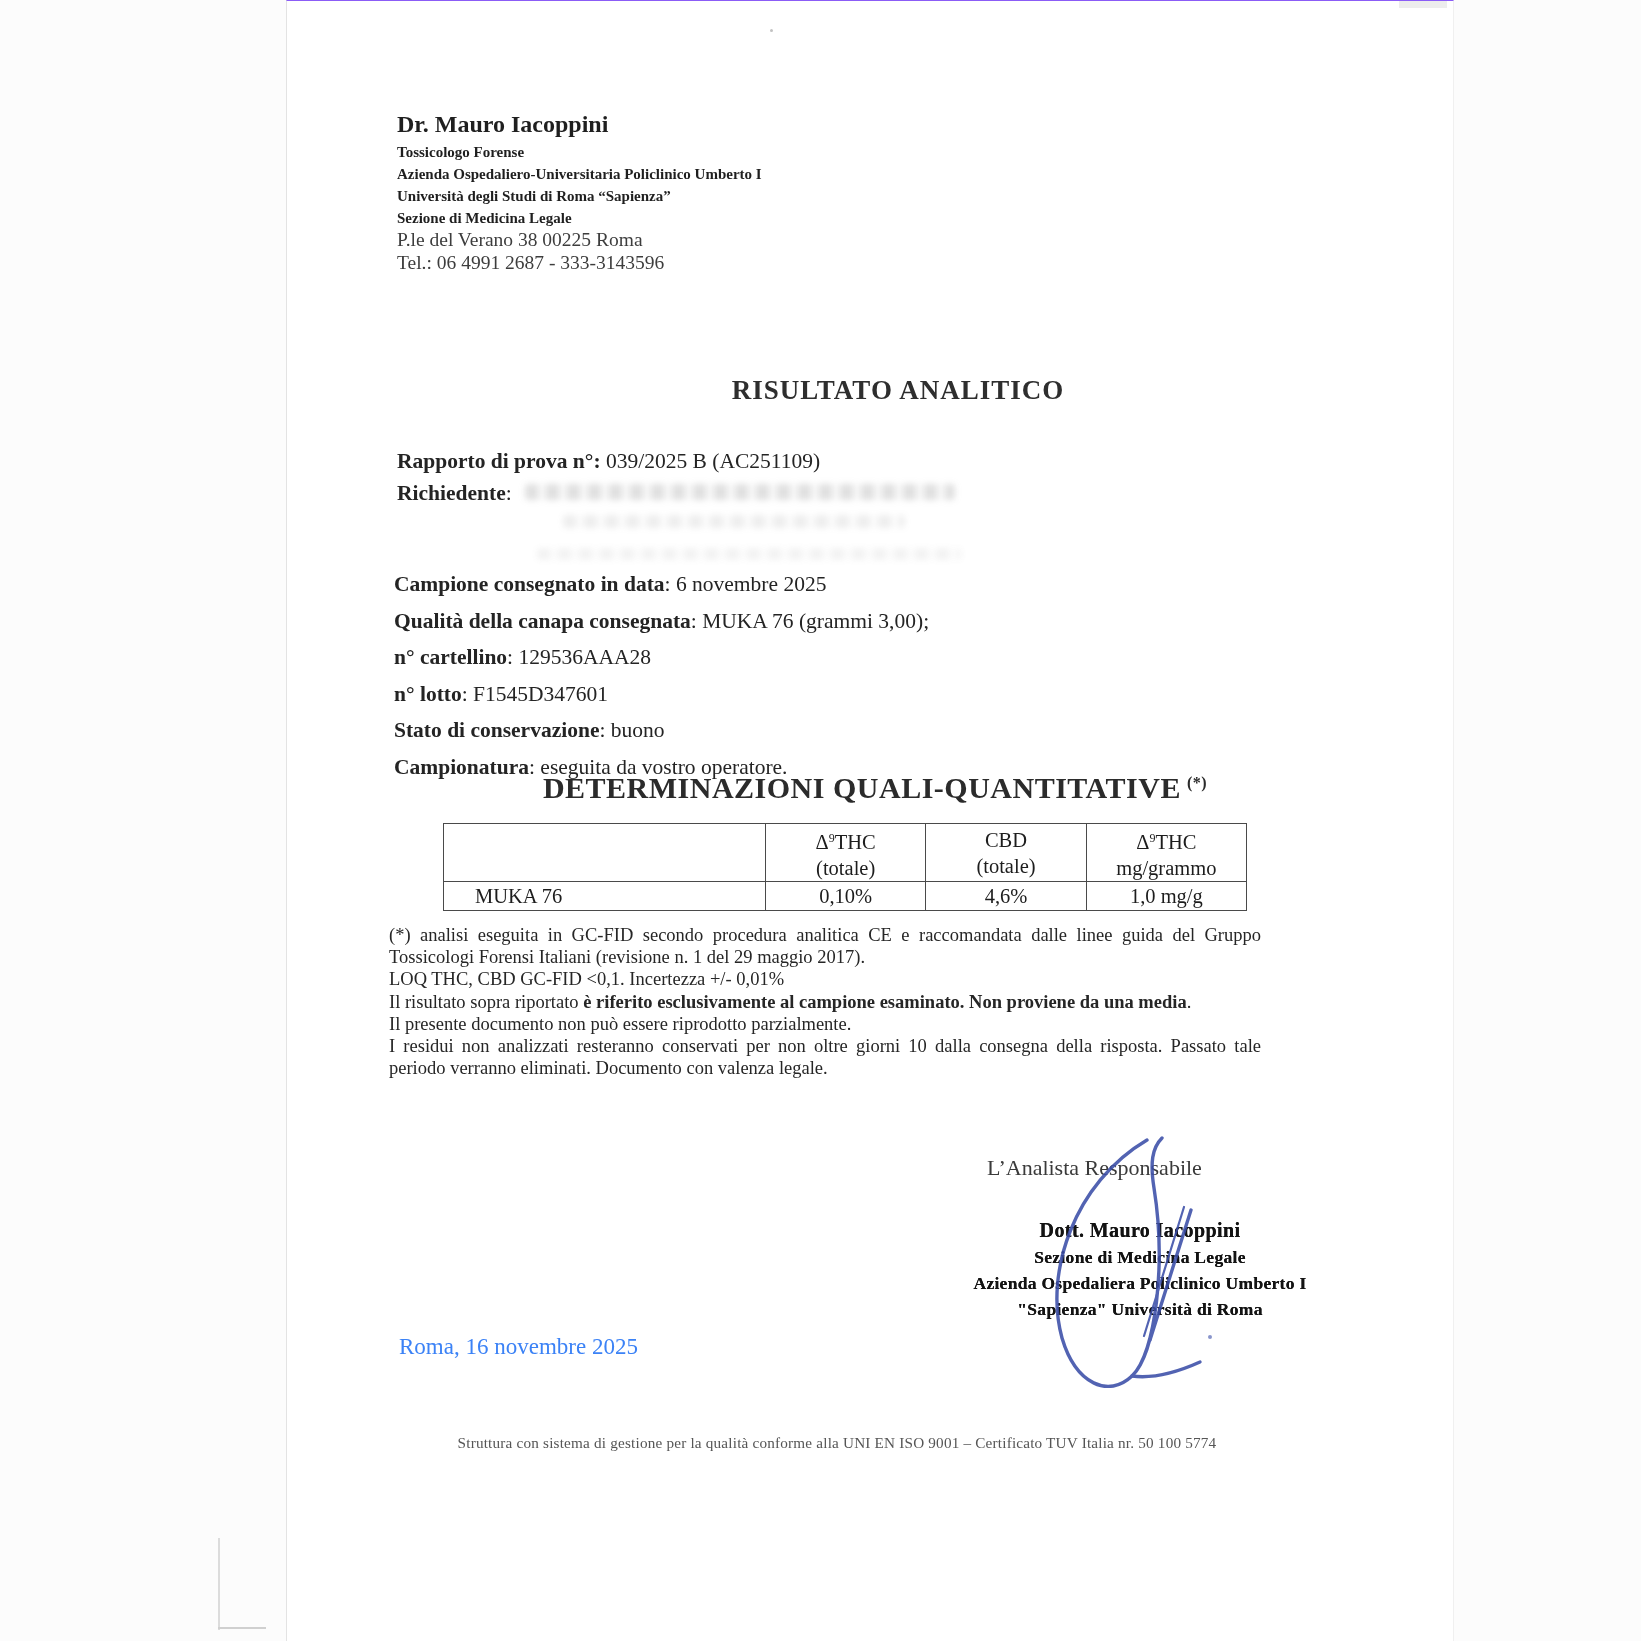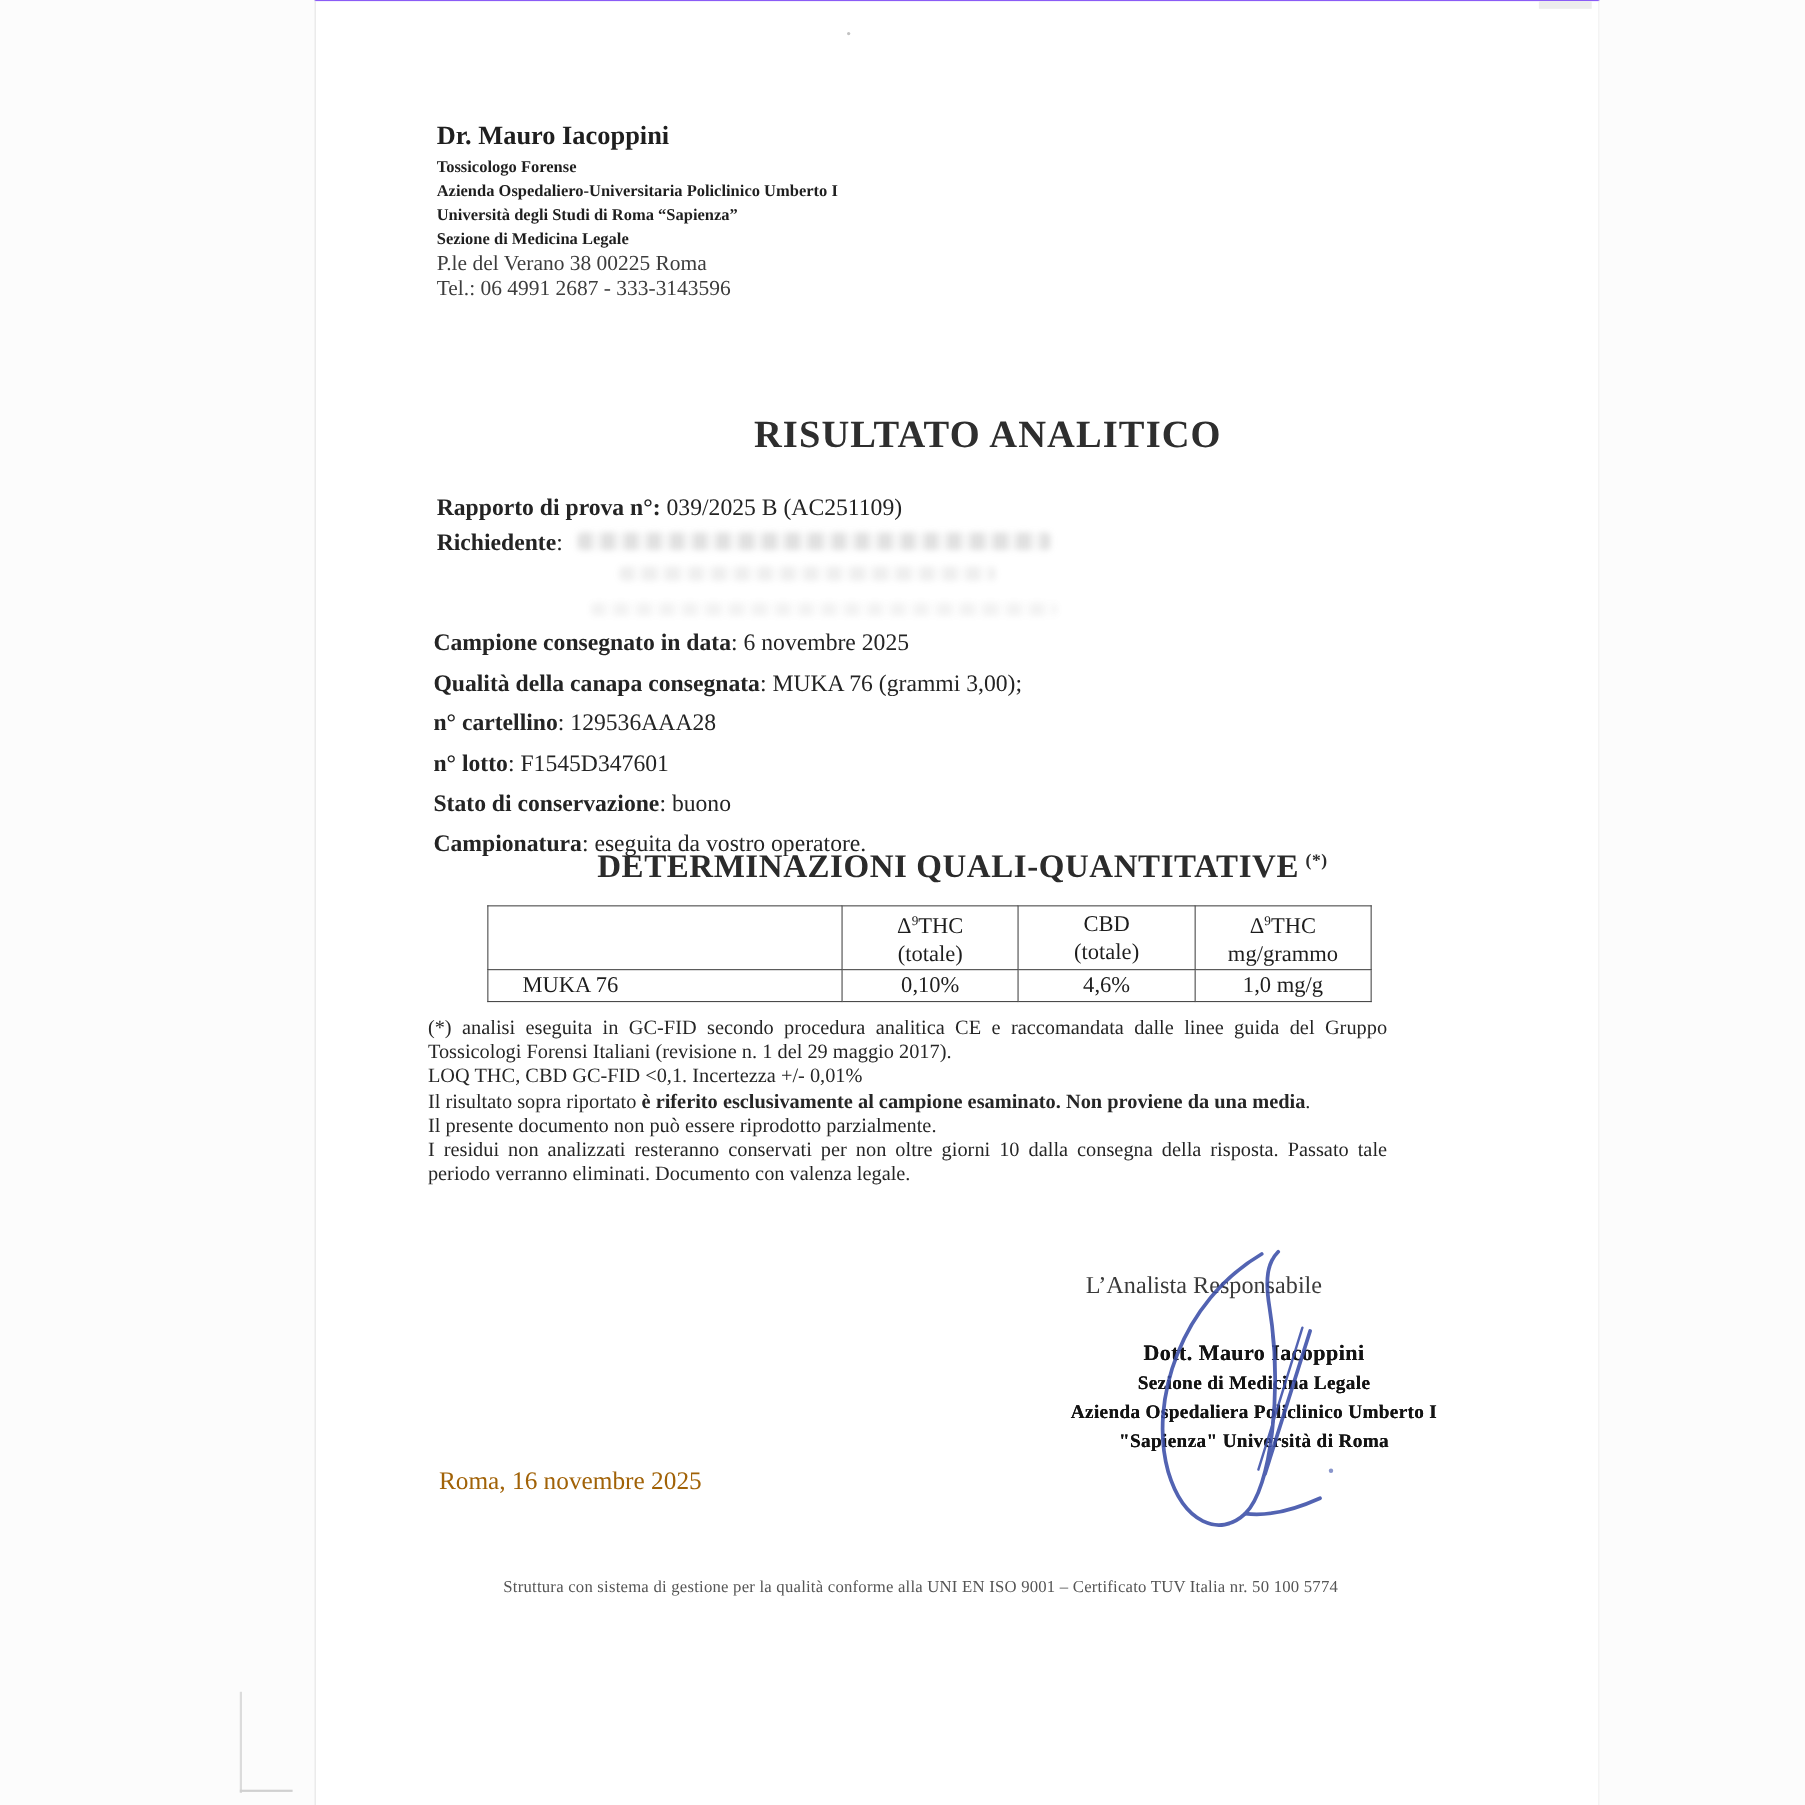--- a/index.html
+++ b/index.html
@@ -24,21 +24,21 @@
 
   
   .letterhead{left:110px;top:110px;color:#1f1f1f;}
   .lh-name{font-size:24px;font-weight:bold;line-height:27px;margin-bottom:3px;}
   .lh-bold{font-size:15px;font-weight:bold;line-height:22px;}
   .lh-reg{font-size:19.5px;line-height:22.5px;color:#3d3d3d;}
 
   
   .main-title{
     left:28px;top:374px;width:1166px;text-align:center;
-    font-size:35px;font-weight:bold;letter-spacing:1px;color:#2e2e2e;
+    font-size:27px;font-weight:bold;letter-spacing:1px;color:#2e2e2e;
   }
   .det-title{
     left:5px;top:770px;width:1166px;text-align:center;
     font-size:30px;font-weight:bold;letter-spacing:0.5px;color:#2b2b2b;
   }
   .det-title sup{font-size:16px;vertical-align:10px;margin-left:6px;font-weight:bold;}
 
   
   .report-block{left:110px;top:444px;font-size:21.5px;line-height:32px;color:#242424;}
   .details{left:107px;top:565px;font-size:21.5px;line-height:36.5px;color:#242424;}
@@ -69,21 +69,21 @@
   .notes p{margin:0;}
   .notes p.just{text-align:justify;}
 
   
   .role{left:700px;top:1154px;font-size:22px;color:#3a3a3a;}
   .stamp{left:632px;top:1216px;width:442px;text-align:center;color:#131313;}
   .stamp-name{font-size:20px;font-weight:bold;line-height:27px;letter-spacing:0.4px;text-shadow:0 0 0.6px #111;}
   .stamp-line{font-size:17.5px;font-weight:bold;line-height:26px;letter-spacing:0.3px;text-shadow:0 0 0.6px #111;}
   svg.sig{left:717px;top:1092px;position:absolute;overflow:visible;z-index:5;}
 
-  .date-line{left:112px;top:1333px;font-size:23px;color:#a16207;}
+  .date-line{left:112px;top:1333px;font-size:23px;color:#3b82f6;}
   .footer{left:0;top:1433px;width:1100px;text-align:center;font-size:15.2px;color:#555555;letter-spacing:0.2px;}
 
   
   .edge-topright{left:1112px;top:0;width:48px;height:7px;background:#ededed;}
   .speck{left:770px;top:29px;width:3px;height:3px;background:#c2c2c2;border-radius:50%;}
   .edge-v{left:218px;top:1538px;width:2px;height:92px;background:#dcdcdc;}
   .edge-h{left:218px;top:1627px;width:48px;height:2px;background:#d0d0d0;}
 </style>
 </head>
 <body>

